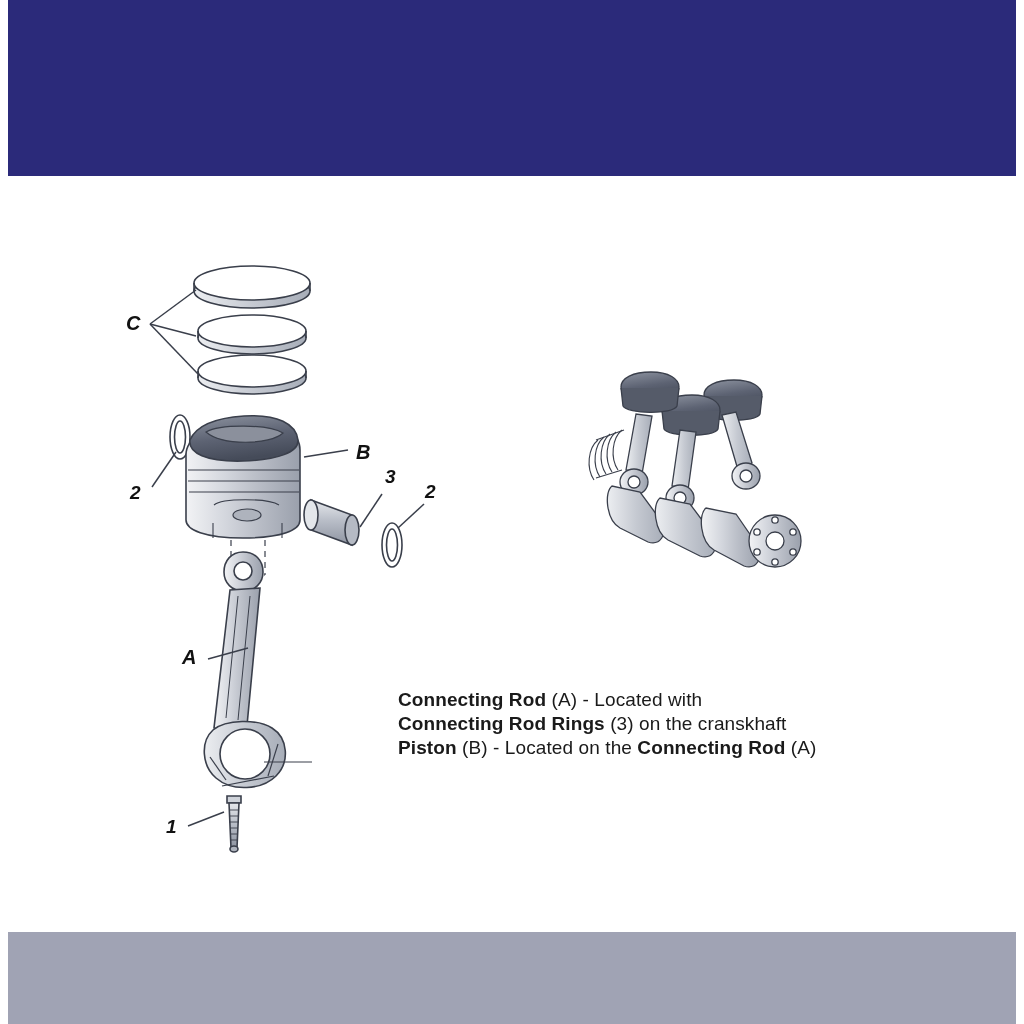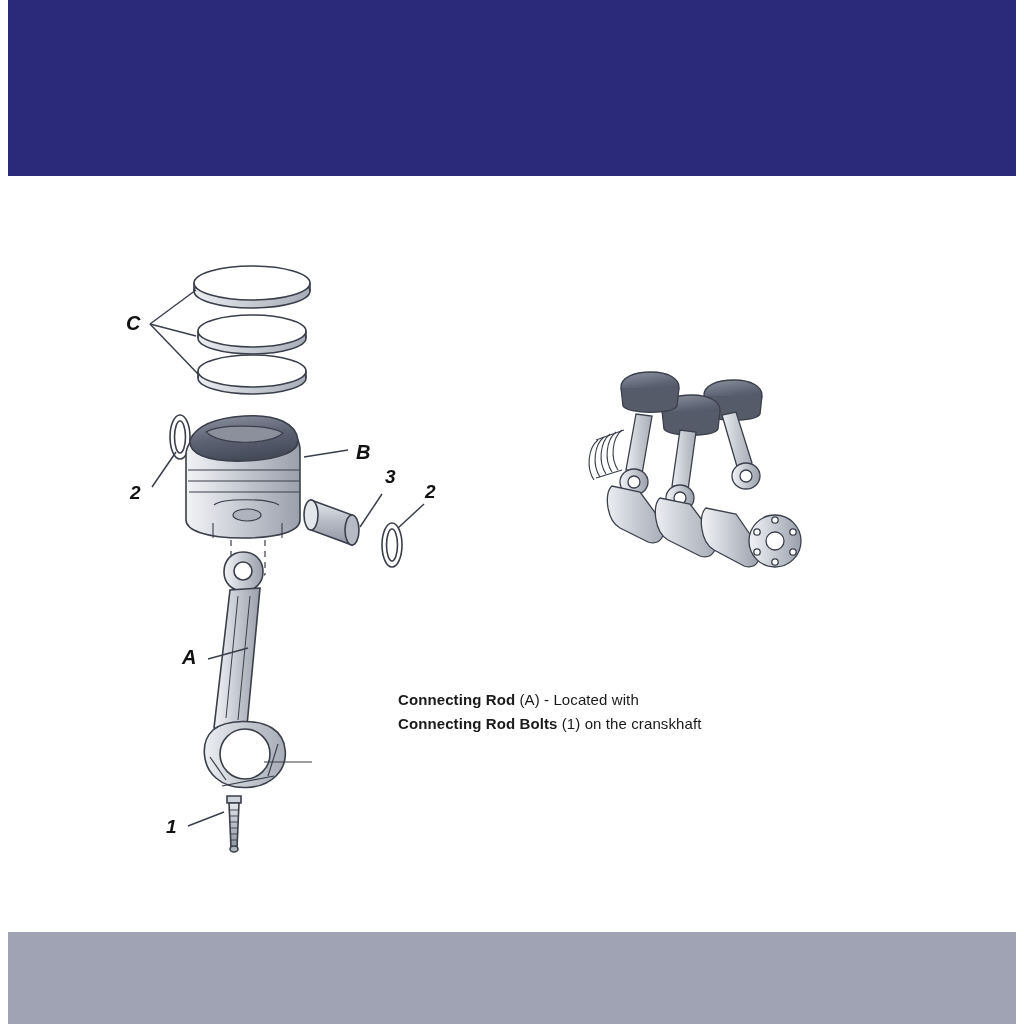--- a/index.html
+++ b/index.html
@@ -42,21 +42,21 @@
     left: 0; top: 0;
     width: 8px;
     height: 1024px;
     background: #ffffff;
   }
   .caption {
     position: absolute;
     left: 398px;
     top: 688px;
     width: 470px;
-    font-size: 15px;
+    font-size: 19px;
     line-height: 24px;
     color: #1a1a1a;
     letter-spacing: 0.1px;
   }
   .caption b { font-weight: bold; }
   .art { position: absolute; left: 0; top: 0; }
   .lbl {
     position: absolute;
     font-style: italic;
     font-weight: bold;
@@ -261,17 +261,20 @@
   <div class="num" style="left:130px; top:482px;">2</div>
   <div class="num" style="left:425px; top:481px;">2</div>
   <div class="num" style="left:385px; top:466px;">3</div>
   <div class="num" style="left:166px; top:816px;">1</div>
 
   <div class="caption">
     <div>
       <b>Connecting Rod</b><span> (A) - Located with</span>
     </div>
     <div>
-      <b>Connecting Rod Bolts</b><span> (1) on the cranskhaft</span>
+      <b>Connecting Rod Rings</b><span> (3) on the cranskhaft</span>
+    </div>
+    <div>
+      <b>Piston</b><span> (B) - Located on the </span><b>Connecting Rod</b><span> (A)</span>
     </div>
   </div>
 
 </div>
 
 </body></html>

